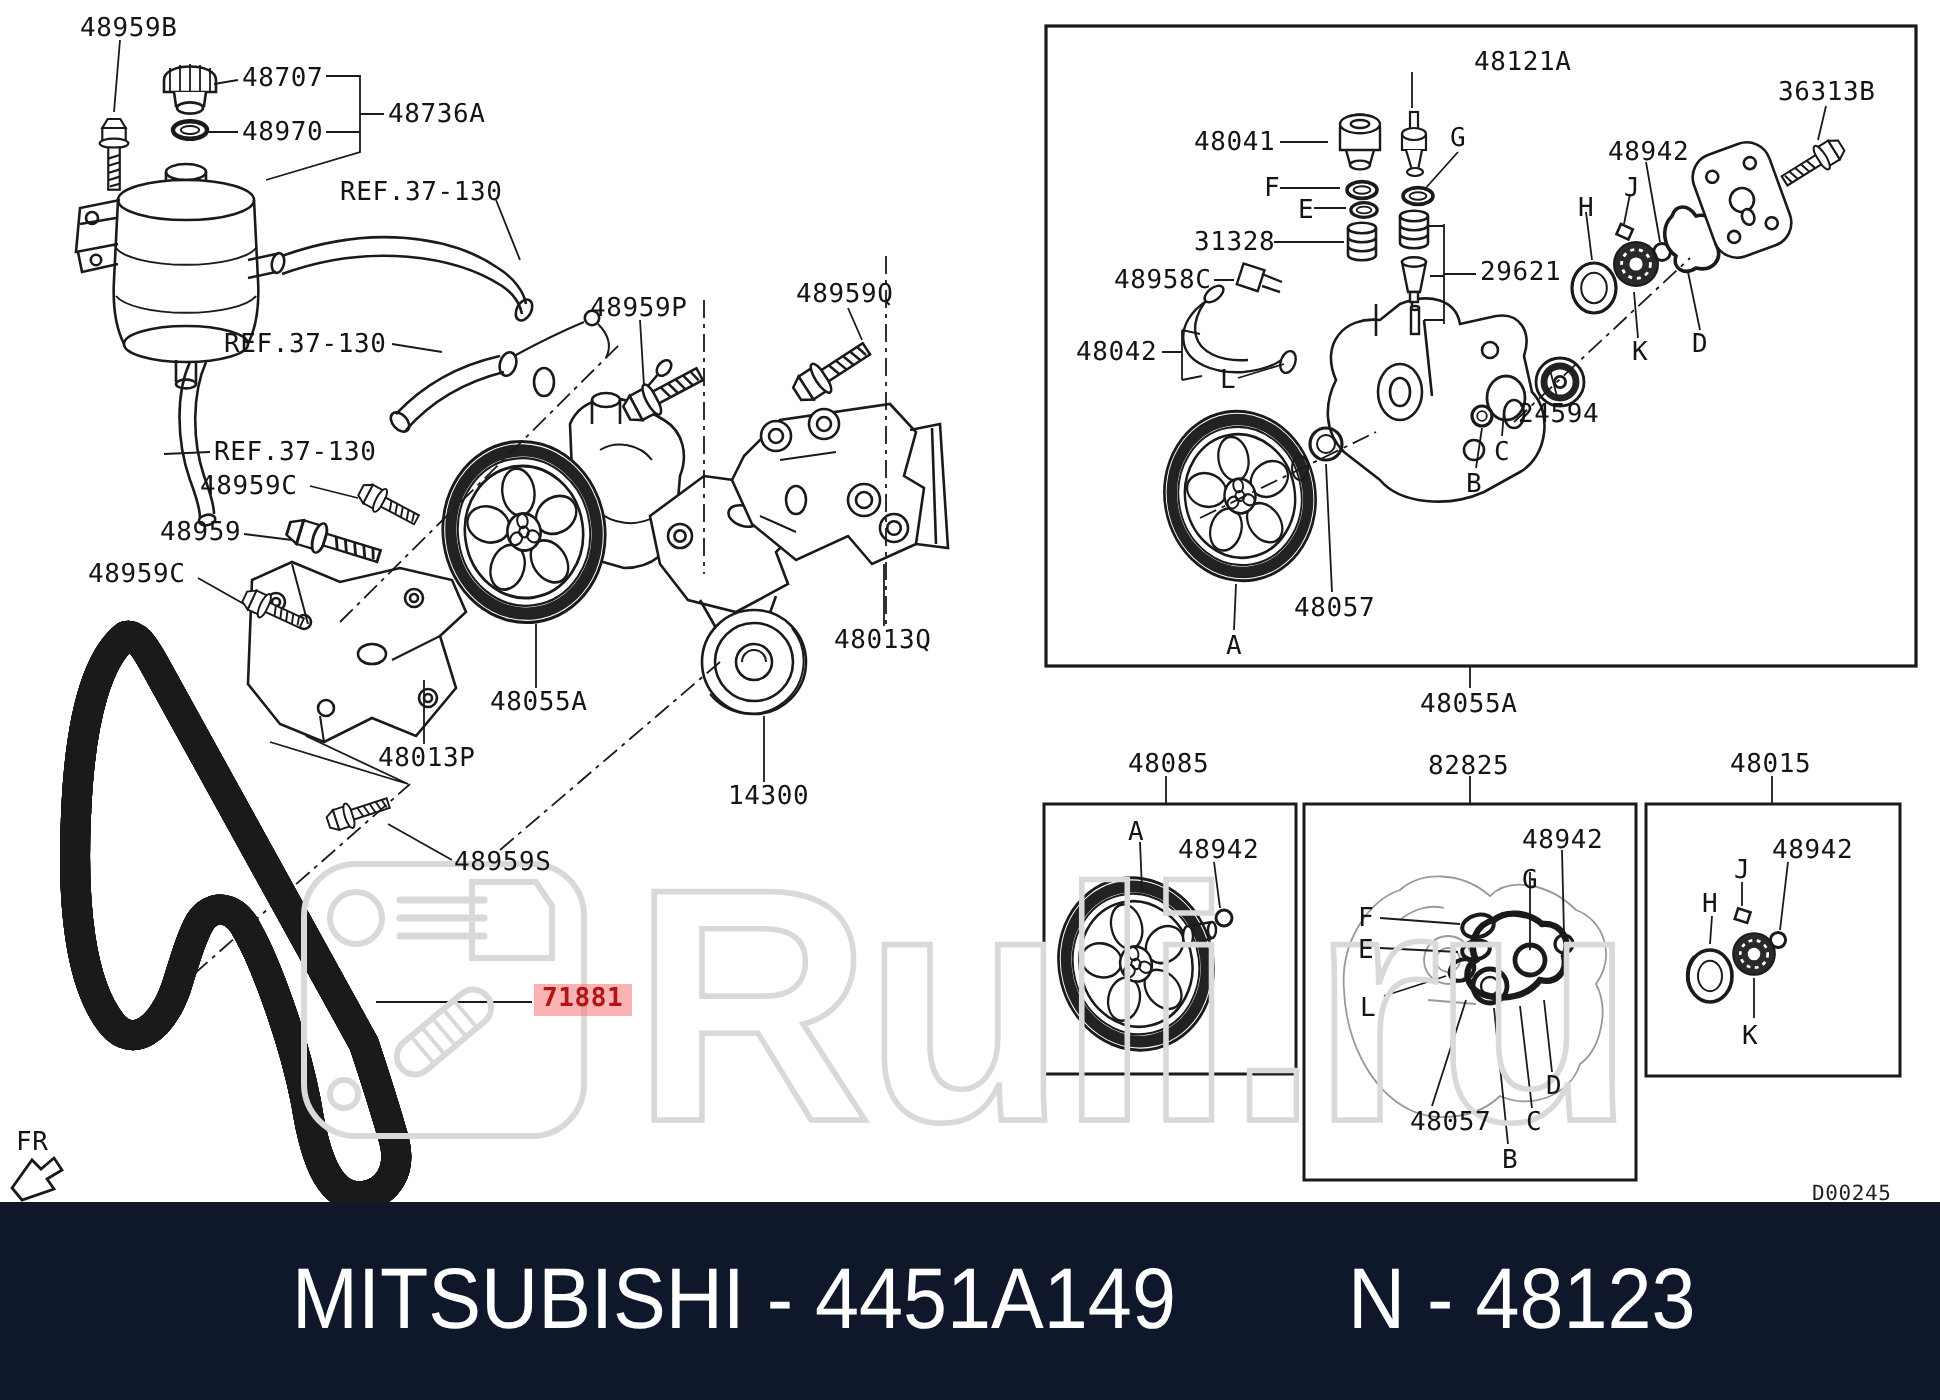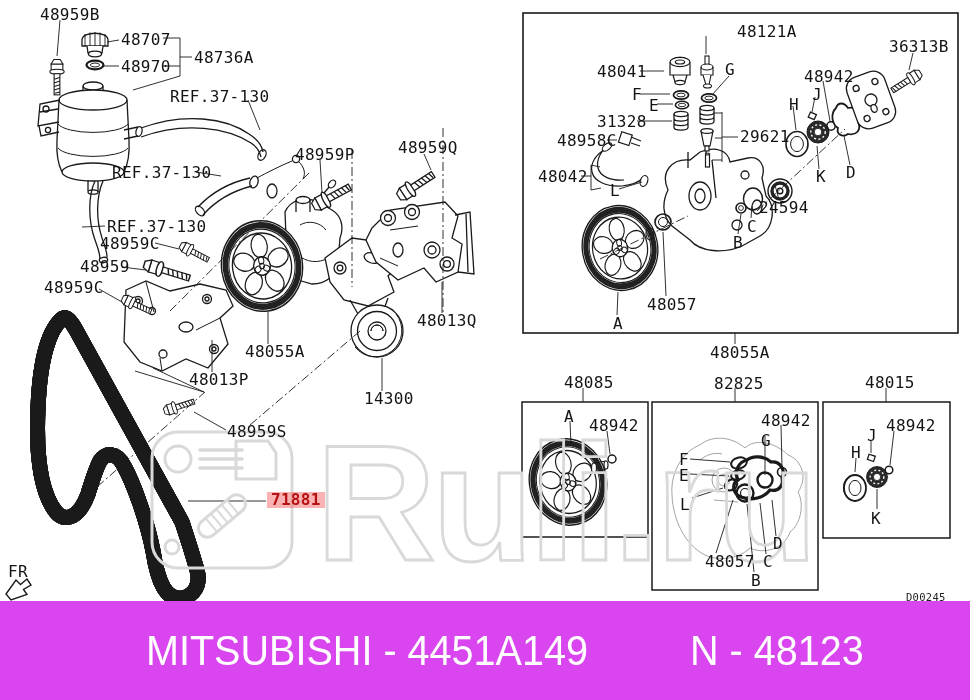--- a/index.html
+++ b/index.html
@@ -1,24 +1,24 @@
 <!DOCTYPE html>
 <html><head>
 <meta charset="utf-8">
 <style>
   html,body{margin:0;padding:0;background:#fff;}
   #stage{position:relative;width:970px;height:700px;background:#fff;overflow:hidden;
          font-family:"DejaVu Sans Mono","Liberation Mono",monospace;}
   #art{position:absolute;left:0;top:0;}
-  .pl{position:absolute;font-size:16px;line-height:14px;letter-spacing:.3px;color:#141414;
+  .pl{position:absolute;font-size:13px;line-height:14px;letter-spacing:.3px;color:#141414;
       white-space:nowrap;}
   .pl.hl{background:rgba(246,110,110,.52);color:#b51313;padding:1px 4px;font-weight:bold;}
   .pl.code{font-size:10.5px;color:#222;}
-  #footer{position:absolute;left:0;top:601px;width:970px;height:99px;background:#d946ef;
-          display:flex;align-items:center;padding-left:146px;box-sizing:border-box;gap:64px;}
+  #footer{position:absolute;left:0;top:601px;width:970px;height:99px;background:#0f172a;
+          display:flex;align-items:center;padding-left:146px;box-sizing:border-box;gap:48px;}
   #footer span{display:inline-block;color:#fff;font-family:"Liberation Sans",sans-serif;
                font-size:43px;transform:scaleX(.92);transform-origin:left center;white-space:nowrap;}
 </style>
 </head>
 <body>
 
 <div id="stage">
 
 <svg id="art" width="970" height="700" viewBox="0 0 970 700">
   <defs>

